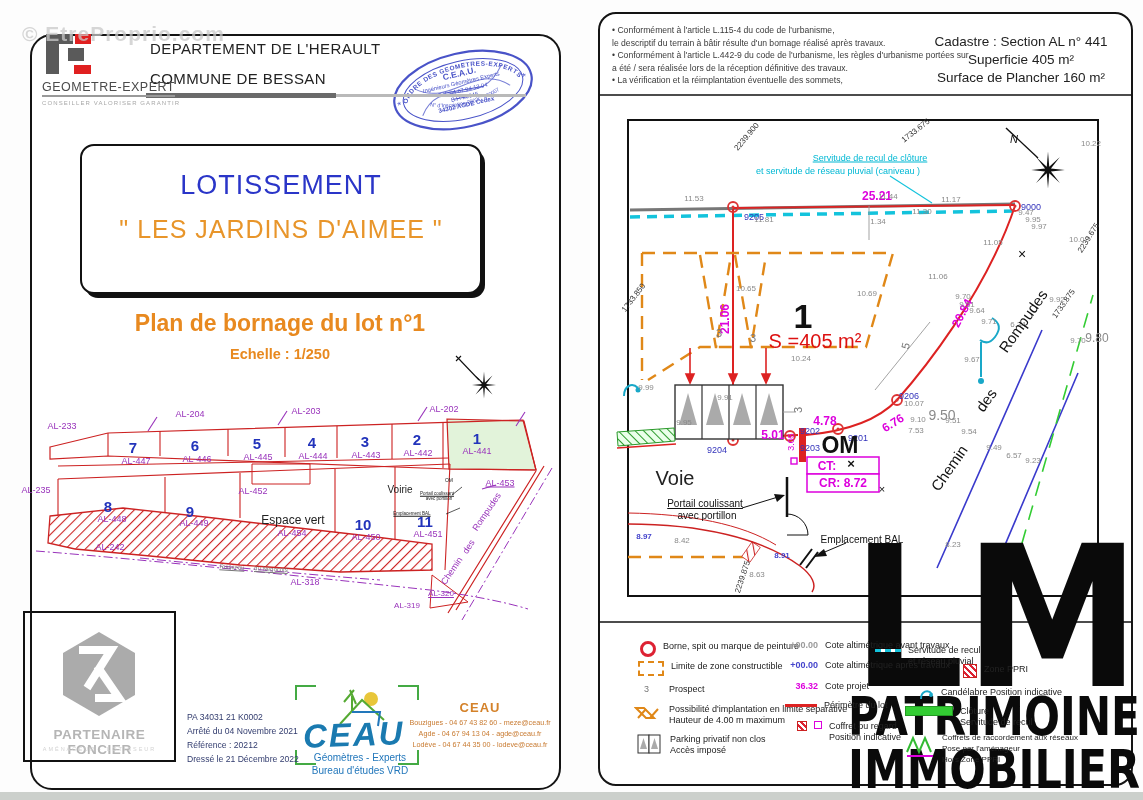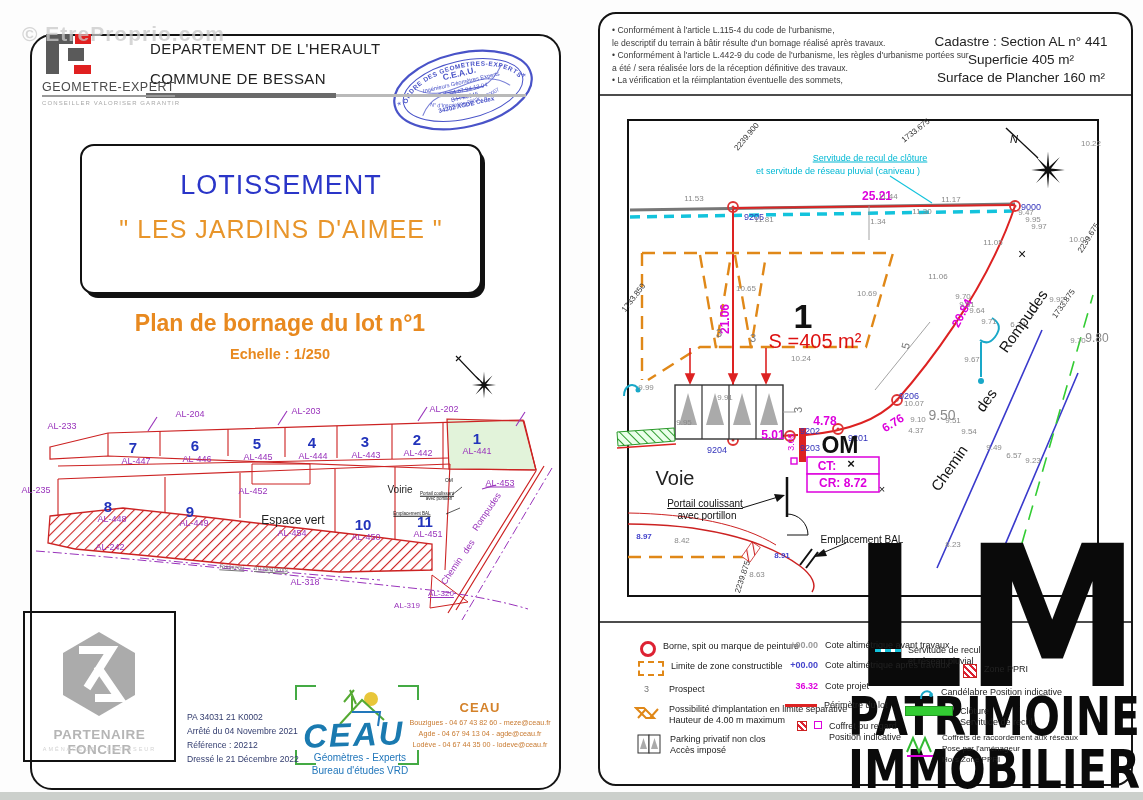--- a/index.html
+++ b/index.html
@@ -442,21 +442,21 @@
     <span class="ml" style="left: 977px; top: 311px; color: rgb(138, 138, 138); font-size: 8px; transform: translate(-50%, -50%);">9.64</span>
     <span class="ml" style="left: 989px; top: 322px; color: rgb(138, 138, 138); font-size: 8px; transform: translate(-50%, -50%);">9.71</span>
     <span class="ml" style="left: 1018px; top: 325px; color: rgb(138, 138, 138); font-size: 8px; transform: translate(-50%, -50%);">6.34</span>
     <span class="ml" style="left: 1053px; top: 338px; color: rgb(138, 138, 138); font-size: 12px; transform: translate(-50%, -50%); margin-left: 44px;">9.80</span>
     <span class="ml" style="left: 1078px; top: 341px; color: rgb(138, 138, 138); font-size: 8px; transform: translate(-50%, -50%);">9.70</span>
     <span class="ml" style="left: 972px; top: 360px; color: rgb(138, 138, 138); font-size: 8px; transform: translate(-50%, -50%);">9.67</span>
     <span class="ml" style="left: 914px; top: 404px; color: rgb(138, 138, 138); font-size: 8px; transform: translate(-50%, -50%);">10.07</span>
     <span class="ml" style="left: 918px; top: 420px; color: rgb(138, 138, 138); font-size: 8px; transform: translate(-50%, -50%);">9.10</span>
     <span class="ml" style="left: 942px; top: 415px; color: rgb(138, 138, 138); font-size: 14px; transform: translate(-50%, -50%);">9.50</span>
     <span class="ml" style="left: 953px; top: 421px; color: rgb(138, 138, 138); font-size: 8px; transform: translate(-50%, -50%);">9.51</span>
-    <span class="ml" style="left: 916px; top: 431px; color: rgb(138, 138, 138); font-size: 8px; transform: translate(-50%, -50%);">4.37</span>
+    <span class="ml" style="left: 916px; top: 431px; color: rgb(138, 138, 138); font-size: 8px; transform: translate(-50%, -50%);">7.53</span>
     <span class="ml" style="left: 969px; top: 432px; color: rgb(138, 138, 138); font-size: 8px; transform: translate(-50%, -50%);">9.54</span>
     <span class="ml" style="left: 994px; top: 448px; color: rgb(138, 138, 138); font-size: 8px; transform: translate(-50%, -50%);">9.49</span>
     <span class="ml" style="left: 1014px; top: 456px; color: rgb(138, 138, 138); font-size: 8px; transform: translate(-50%, -50%);">6.57</span>
     <span class="ml" style="left: 1033px; top: 461px; color: rgb(138, 138, 138); font-size: 8px; transform: translate(-50%, -50%);">9.23</span>
     <span class="ml" style="left: 682px; top: 541px; color: rgb(138, 138, 138); font-size: 8px; transform: translate(-50%, -50%);">8.42</span>
     <span class="ml" style="left: 757px; top: 575px; color: rgb(138, 138, 138); font-size: 8px; transform: translate(-50%, -50%);">8.63</span>
     <span class="ml" style="left: 953px; top: 545px; color: rgb(138, 138, 138); font-size: 8px; transform: translate(-50%, -50%);">8.23</span>
     <span class="ml" style="left: 644px; top: 537px; color: rgb(68, 68, 204); font-size: 8px; font-weight: 700; transform: translate(-50%, -50%);">8.97</span>
     <span class="ml" style="left: 782px; top: 556px; color: rgb(68, 68, 204); font-size: 8px; font-weight: 700; transform: translate(-50%, -50%);">8.91</span>
     <span class="ml" style="left: 719px; top: 333px; color: rgb(119, 119, 119); font-size: 11px; transform: translate(-50%, -50%);">3</span>

